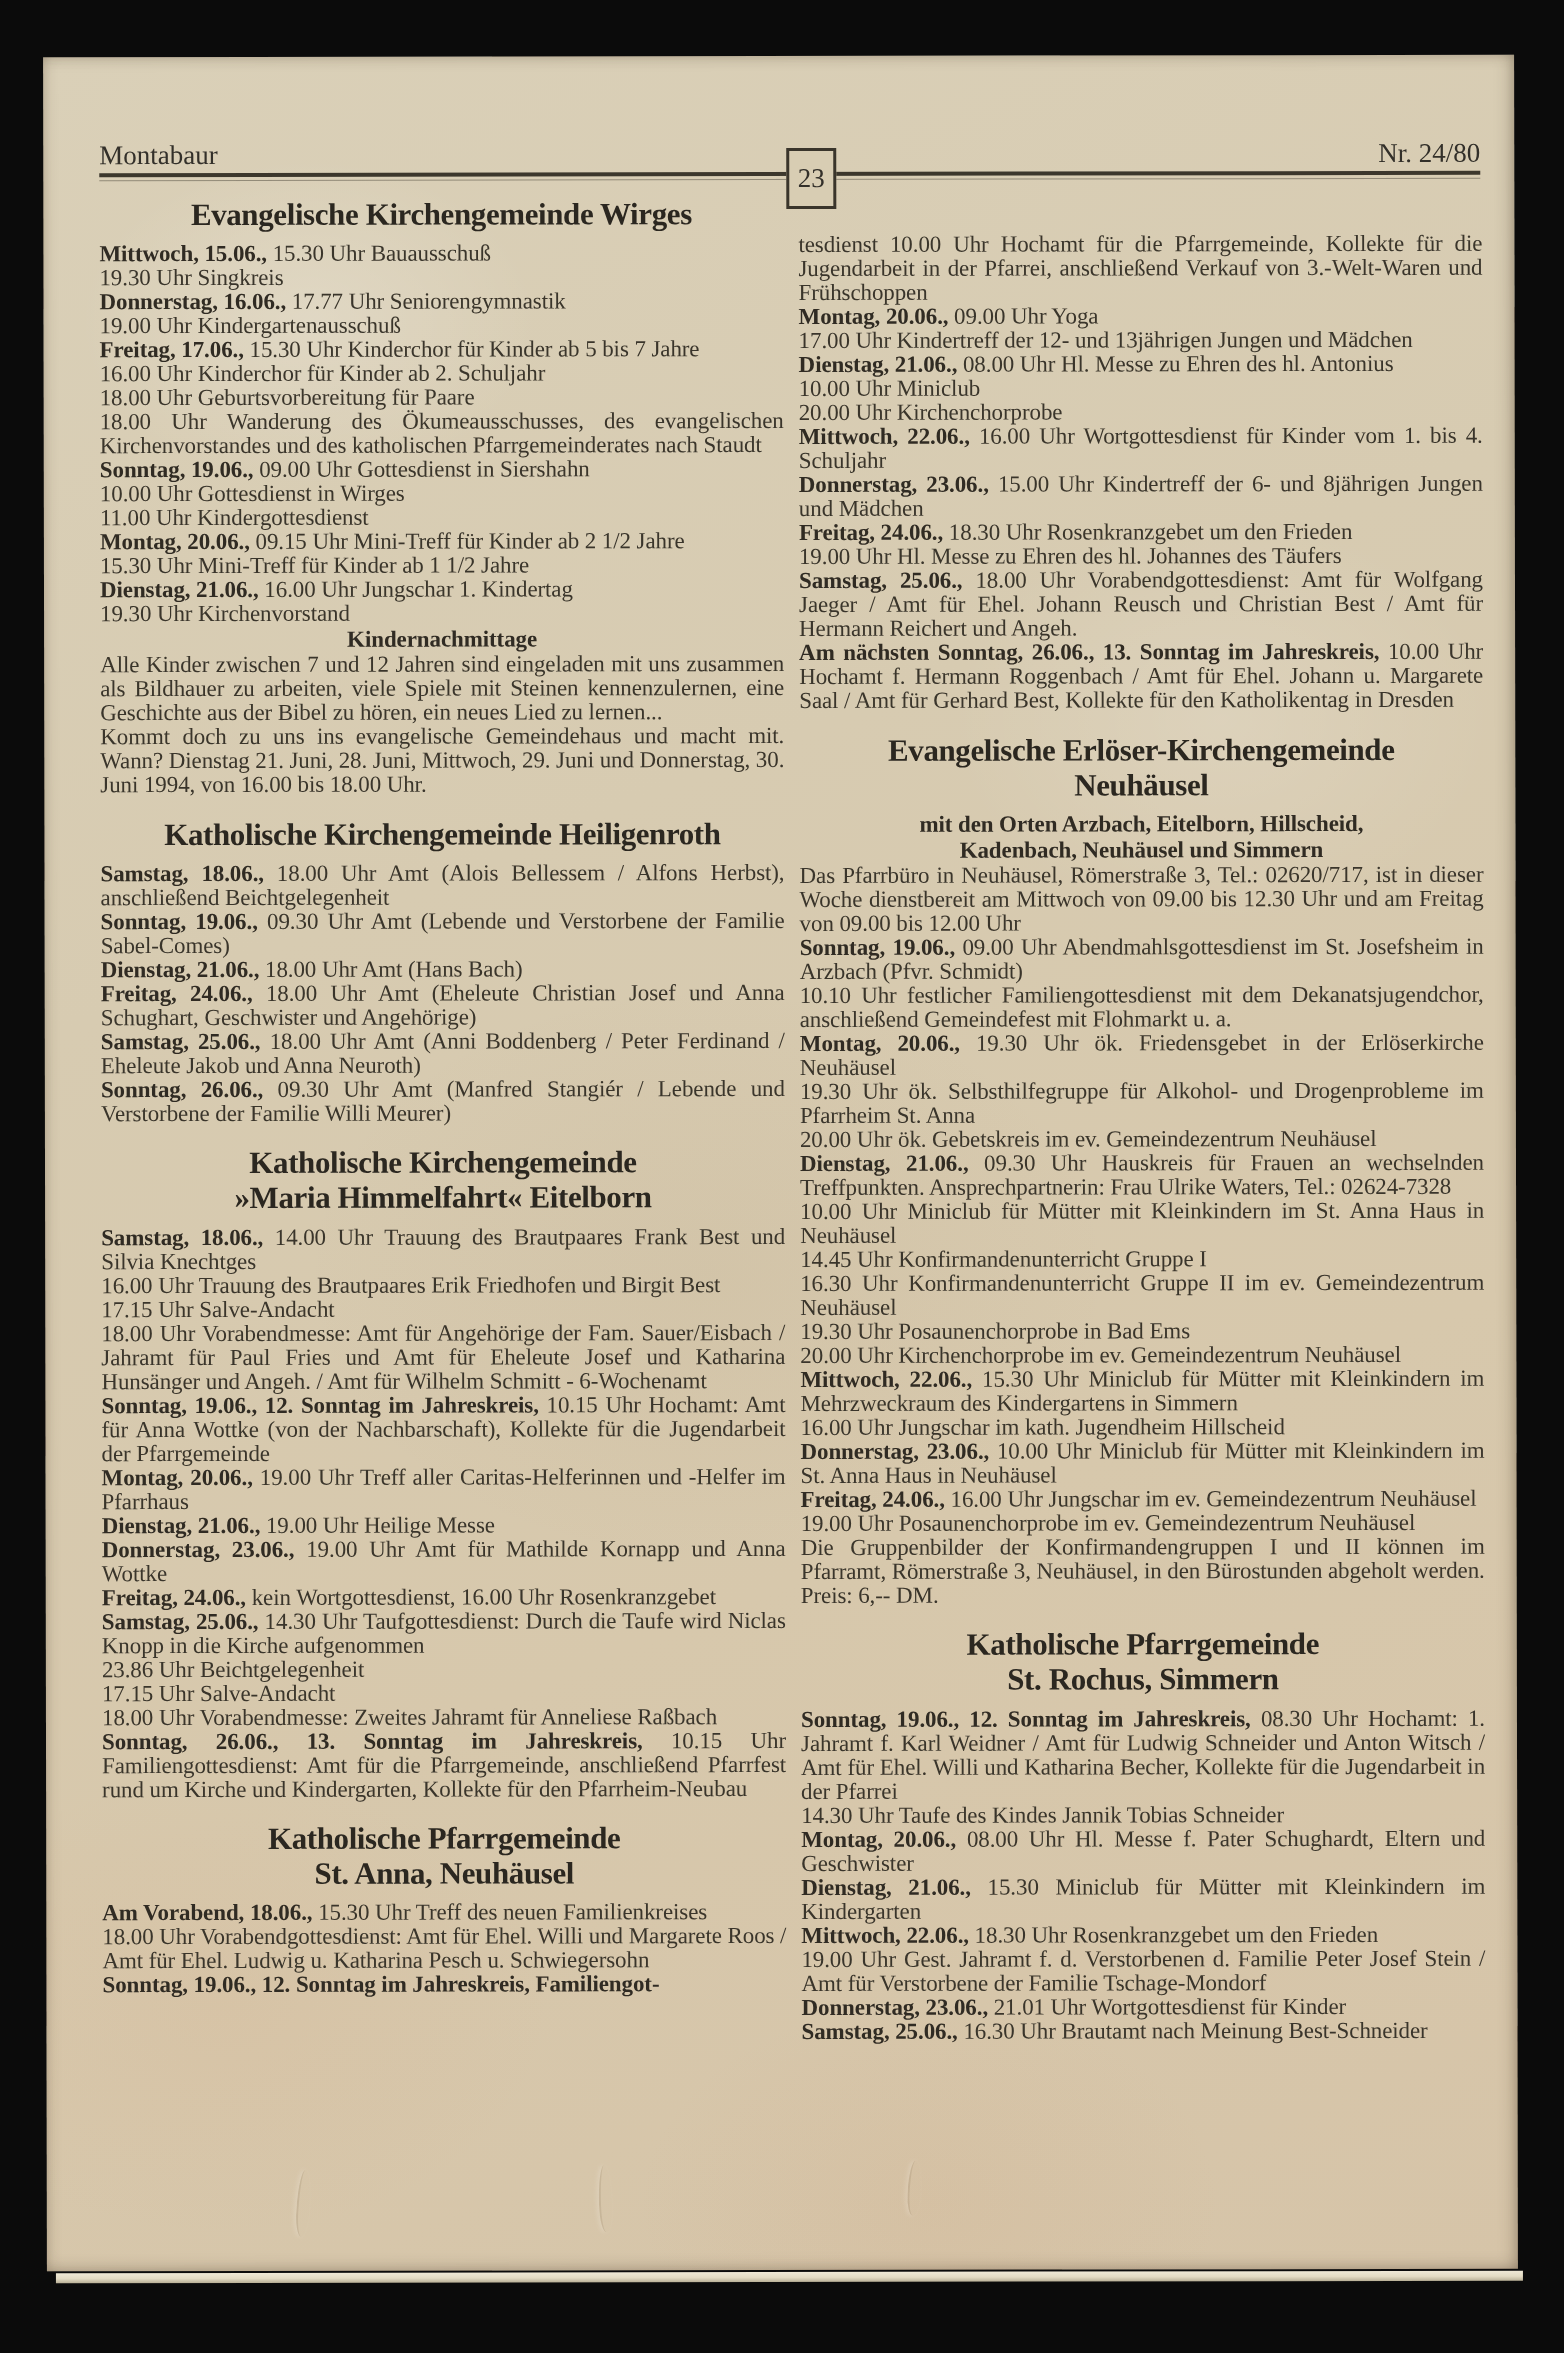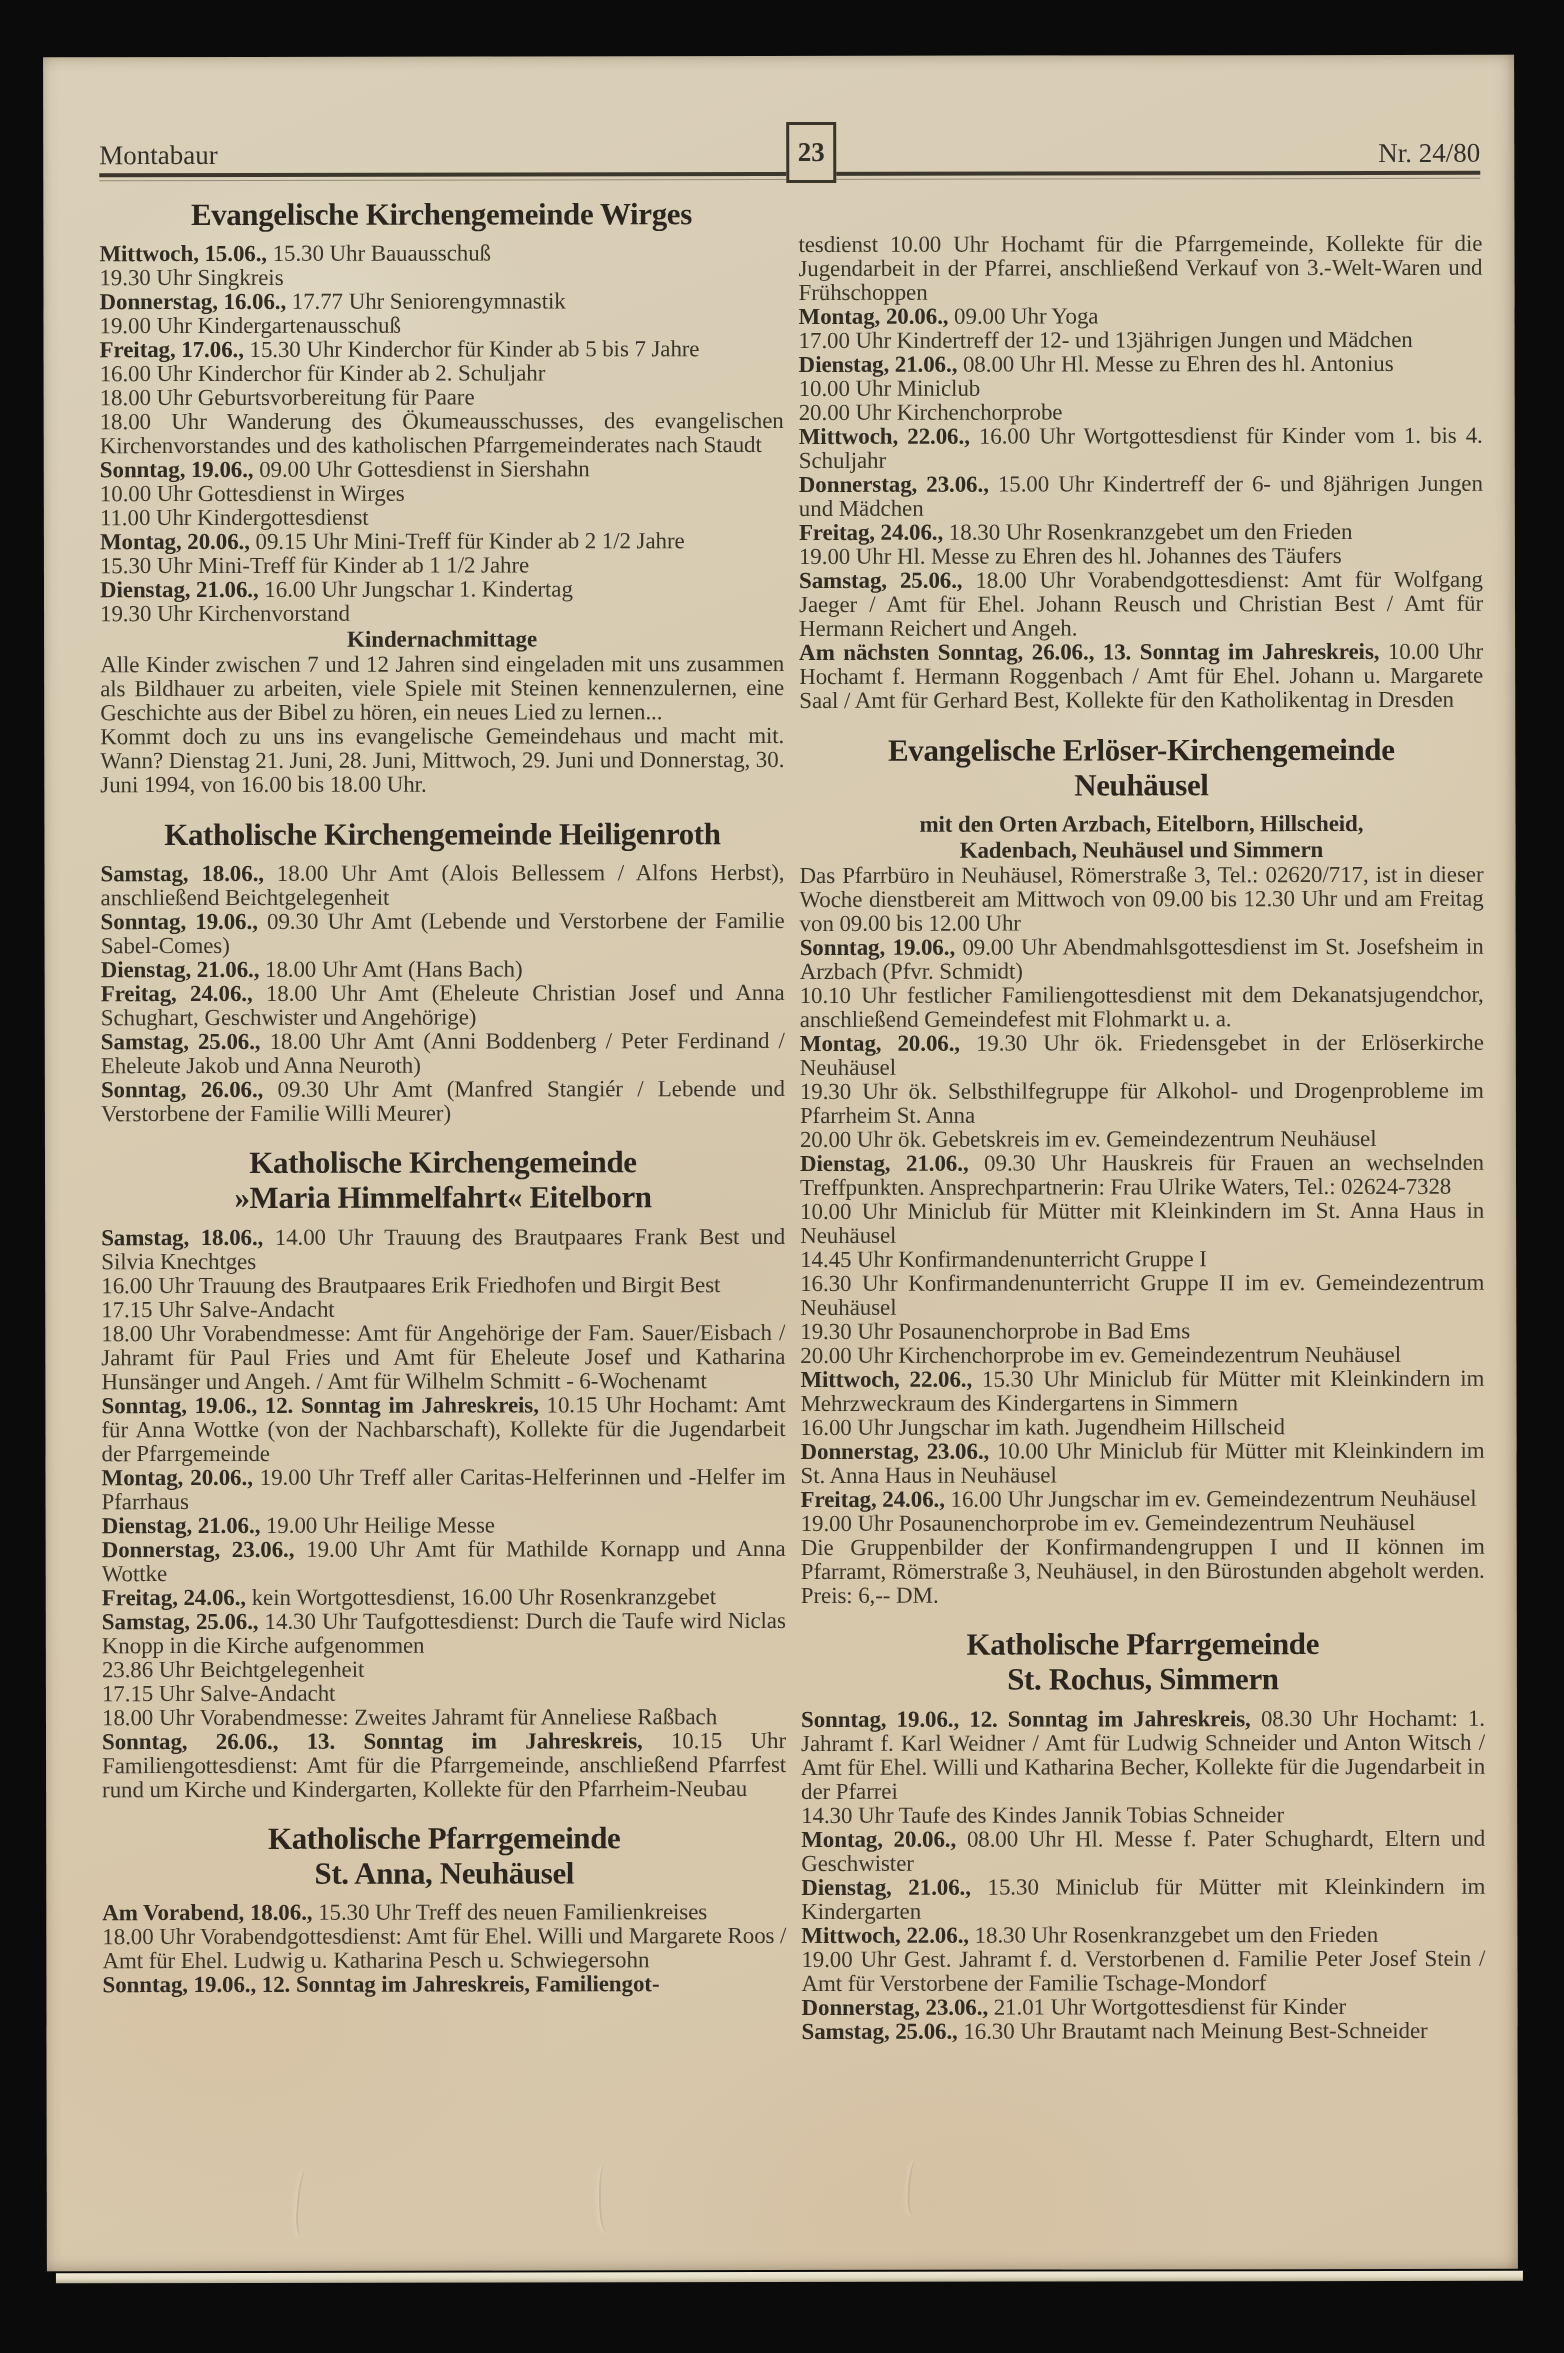--- a/index.html
+++ b/index.html
@@ -40,24 +40,24 @@
   }
   .header-rule{
     position:absolute;left:56px;right:34px;top:116px;height:3.9px;
     background:#3c372c;
   }
   .header-rule2{
     position:absolute;left:56px;right:34px;top:123px;height:0.8px;
     background:rgba(60,55,44,0.45);
   }
   .page-number-box{
-    position:absolute;left:743px;top:66px;width:44px;height:55px;
+    position:absolute;left:743px;top:92px;width:44px;height:55px;
     border:3.1px solid #3a352b;background:#d8cdb3;
     display:flex;align-items:center;justify-content:center;
-    font-size:27px;color:#33302a;z-index:2;font-weight:bold;
+    font-size:27px;color:#33302a;z-index:2;
   }
   .col{
     position:absolute;width:684px;
     font-size:23px;line-height:24px;letter-spacing:-0.1px;
     color:#3a352b;
   }
   #col-0{left:56px;top:135px;}
   #col-1{left:755px;top:177px;}
   .heading-wrap{margin:19.6px 0 10.2px;}
   .col .section:first-child .heading-wrap{margin-top:4.7px;}

